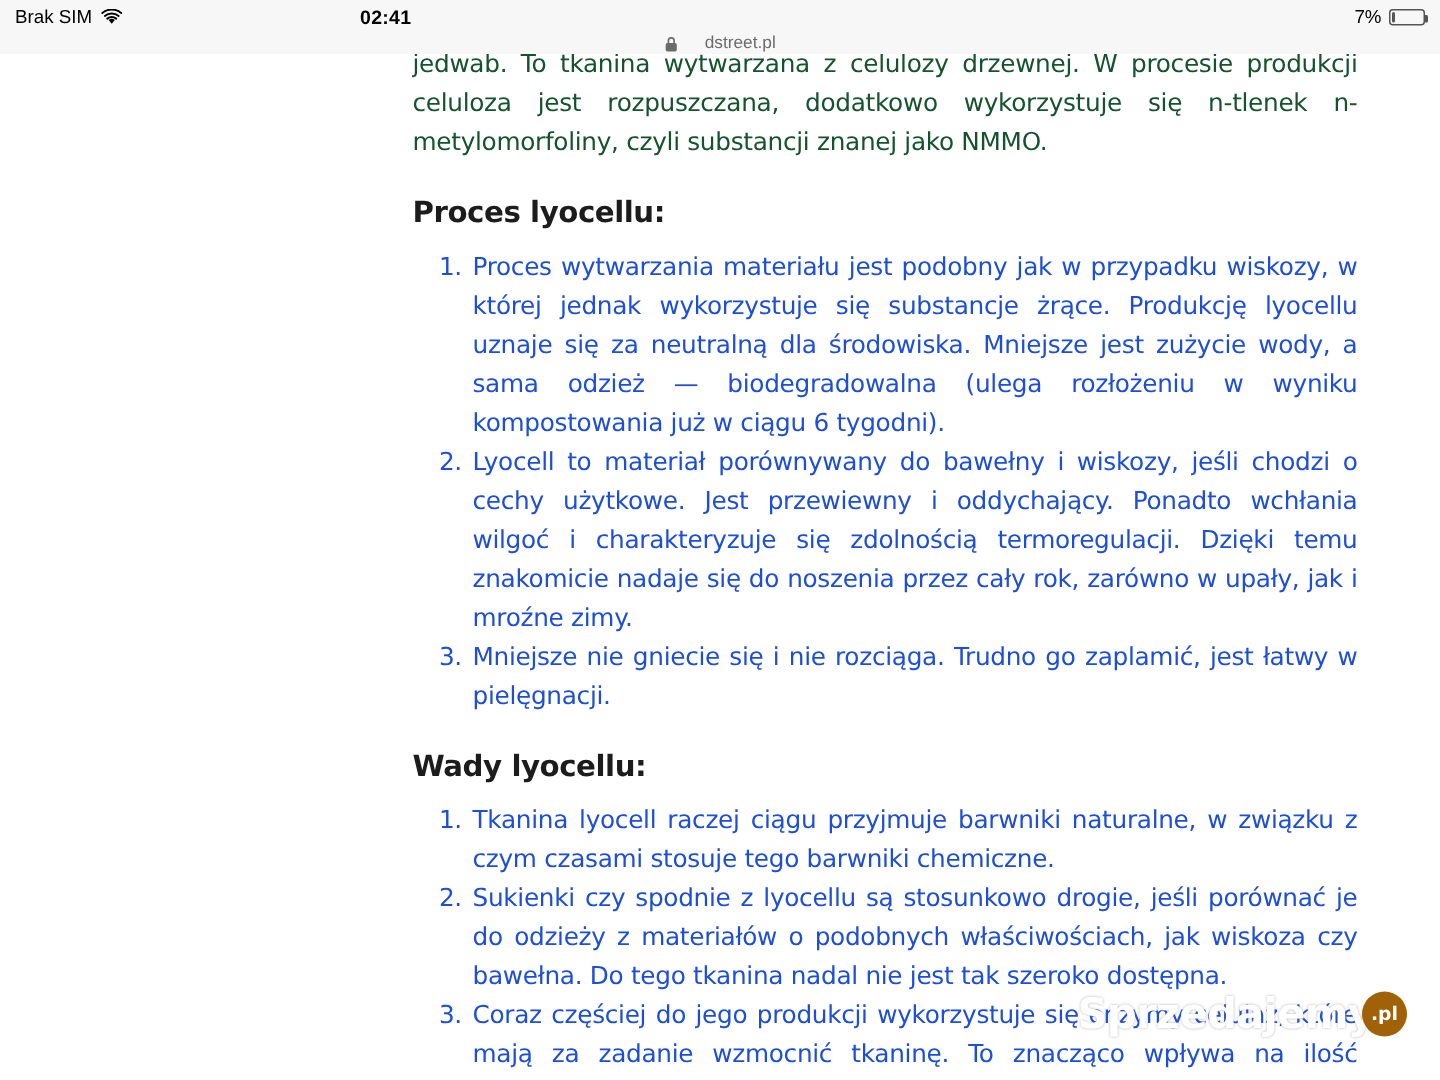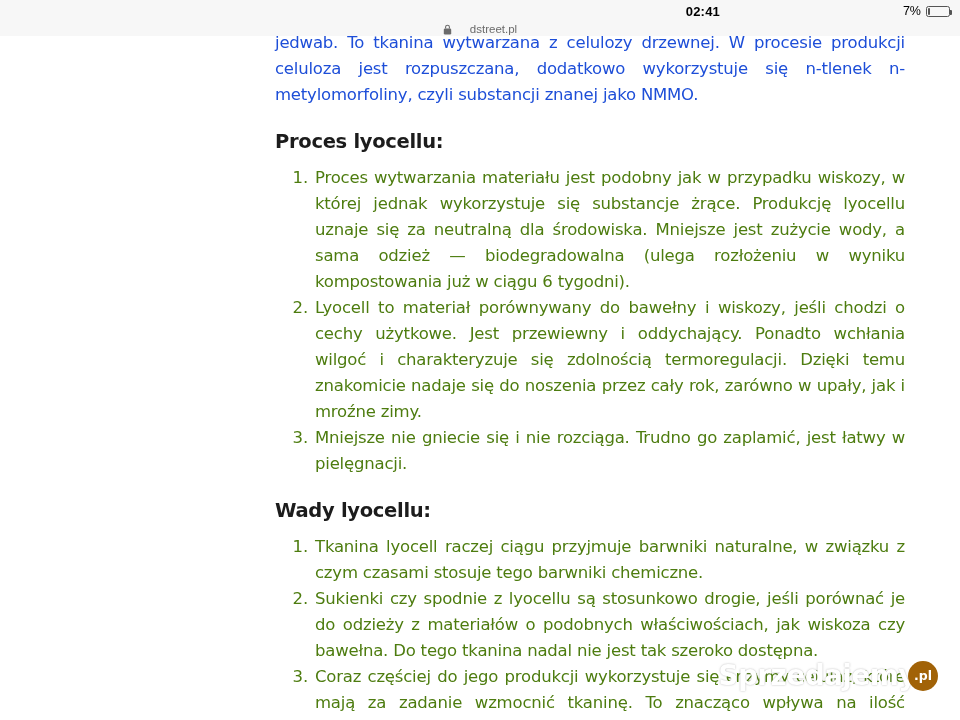--- a/index.html
+++ b/index.html
@@ -37,21 +37,21 @@
     z-index: 10;
   }
   .status-left {
     display: flex;
     align-items: center;
     gap: 6px;
     width: 230px;
   }
   .status-center {
     flex: 1;
-    text-align: right;
+    text-align: left;
     font-weight: 600;
     font-size: 13px;
     letter-spacing: 0.2px;
   }
   .status-right {
     width: 230px;
     display: flex;
     align-items: center;
     justify-content: flex-end;
     gap: 5px;
@@ -135,39 +135,39 @@
   }
   .content-inner {
     width: 630px;
     margin-top: -6px;
   }
   p.body-text {
     margin: 0 0 0 0;
     font-size: 16.5px;
     line-height: 26px;
     text-align: justify;
-    color: #1d4ed8;
+    color: #14532d;
     font-family: "DejaVu Sans", sans-serif;
     letter-spacing: -0.2px;
   }
   h3.section-head {
     font-size: 19.5px;
     line-height: 26px;
     font-weight: 700;
     margin: 21px 0 10px 0;
     color: #1c1c1c;
     font-family: "DejaVu Sans", sans-serif;
     letter-spacing: -0.3px;
   }
   ol.num-list {
     margin: 0;
     padding-left: 38px;
     font-size: 16.5px;
     line-height: 26px;
-    color: #4d7c0f;
+    color: #1d4ed8;
     font-family: "DejaVu Sans", sans-serif;
   }
   ol.num-list li {
     text-align: justify;
     margin-bottom: 0;
     padding-left: 2px;
     letter-spacing: -0.2px;
   }
 
   
@@ -204,20 +204,31 @@
   }
 </style>
 </head>
 <body>
 
 <div id="screen">
 
   <div class="page-chrome-bg"></div>
 
   <div class="status-bar">
+    <div class="status-left">
+      <span>Brak SIM</span>
+      <span class="wifi-icon">
+        <svg width="15" height="11" viewBox="0 0 15 11">
+          <path d="M7.5 9.8 L5.4 7.3 a3.4 3.4 0 0 1 4.2 0 Z" fill="#000"></path>
+          <path d="M2.9 4.6 a7.2 7.2 0 0 1 9.2 0" stroke="#000" stroke-width="1.3" fill="none" stroke-linecap="round"></path>
+          <path d="M4.5 6.4 a5 5 0 0 1 6 0" stroke="#000" stroke-width="1.3" fill="none" stroke-linecap="round"></path>
+          <path d="M1.2 2.7 a9.6 9.6 0 0 1 12.6 0" stroke="#000" stroke-width="1.3" fill="none" stroke-linecap="round"></path>
+        </svg>
+      </span>
+    </div>
     <div class="status-center">02:41</div>
     <div class="status-right">
       <span>7%</span>
       <span class="battery">
         <span class="battery-fill"></span>
       </span>
     </div>
   </div>
 
   <div class="url-bar">

